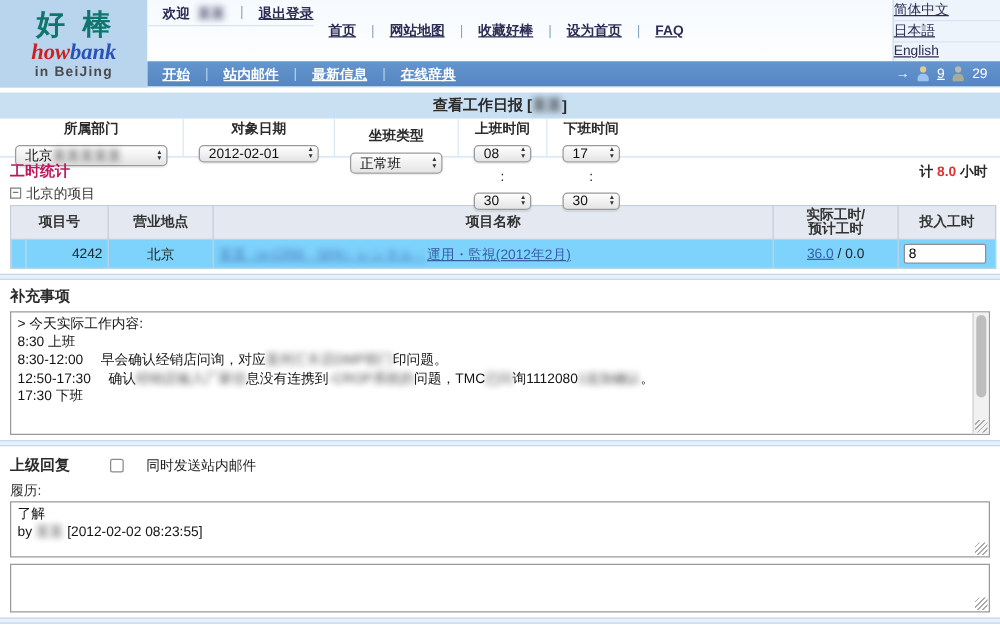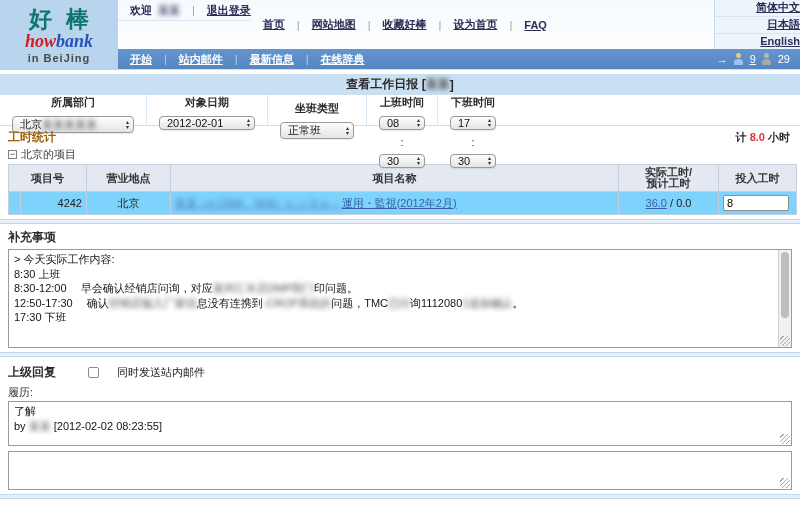--- a/index.html
+++ b/index.html
@@ -19,22 +19,22 @@
   .logo-en .bank { color:#2a52b5; }
   .logo-loc { color:#4a4a4a; font-weight:bold; font-size:11px; letter-spacing:1px; margin-top:1px; }
   .header-right { flex:1; display:flex; flex-direction:column; }
   .header-top { display:flex; height:50px; }
   .nav-rows { flex:1; display:flex; flex-direction:row; background:linear-gradient(#f6fafe,#fdfeff); }
   .row1 { height:21px; display:flex; align-items:center; padding-left:12px; border-bottom:1px solid #d7e5f2;
           color:#2c2c54; font-weight:bold; gap:6px; }
   .row2 { flex:1; display:flex; align-items:center; padding-left:12px; gap:6px; color:#2c2c54; font-weight:bold; }
   .pipe { color:#8aa4c0; font-weight:normal; padding:0 6px; }
   .lang-col { width:86px; border-left:1px solid #c9dbec; background:#edf4fb; display:flex; flex-direction:column; }
-  .lang-item { flex:1; display:flex; align-items:center; justify-content:flex-end; border-bottom:1px solid #d7e5f2;
-               color:#2c2c54; font-weight:bold; }
+  .lang-item { flex:1; display:flex; align-items:center; justify-content:flex-start; border-bottom:1px solid #d7e5f2;
+               color:#2c2c54; font-weight:normal; }
   .lang-item:last-child { border-bottom:none; }
   .bluebar { height:20px; background:linear-gradient(#6495ce,#5586c2); display:flex; align-items:center;
              justify-content:space-between; padding:0 10px 0 12px; }
   .bluebar-left { display:flex; gap:6px; align-items:center; color:#fff; font-weight:bold; }
   .bluebar .pipe { color:#bcd2ea; }
   .bluebar-right { display:flex; align-items:center; gap:6px; color:#fff; }
   .person { width:10px; height:12px; position:relative; display:inline-block; }
   .person::before { content:""; position:absolute; top:0; left:2.5px; width:5px; height:5px; border-radius:50%; }
   .person::after { content:""; position:absolute; bottom:0; left:0.5px; width:9px; height:6px;
                    border-radius:4px 4px 1px 1px; }
@@ -56,21 +56,21 @@
             border:1px solid #9a9a9a; border-radius:4px; background:linear-gradient(#fefefe,#e4e4e4);
             padding:0 4px 0 7px; height:18px; color:#111; cursor:pointer;
             box-shadow:0 1px 1px rgba(0,0,0,.08); }
   .arrows { display:flex; flex-direction:column; line-height:5px; font-size:6px; color:#333; }
   .arrows::before { content:"▴"; }
   .arrows::after  { content:"▾"; }
   .edit-icon { width:12px; height:12px; display:inline-block; }
 
   
   .hours-head { display:flex; justify-content:space-between; align-items:center; padding:3px 10px 1px 8px; }
-  .hours-title { font-weight:bold; font-size:12px; color:#a16207; }
+  .hours-title { font-weight:bold; font-size:12px; color:#be185d; }
   .hours-total { font-weight:bold; color:#2b2b2b; }
   .hours-total .red { color:#e23030; }
   .group-row { display:flex; align-items:center; gap:4px; padding:0 8px 2px; color:#333; }
   .collapse-box { width:9px; height:9px; border:1px solid #808080; background:#fff; display:inline-flex;
                   align-items:center; justify-content:center; font-size:9px; line-height:7px; color:#333; cursor:pointer; }
   table.hours { border-collapse:collapse; margin:0 4px 0 8px; width:789px; }
   table.hours th, table.hours td { border:1px solid #c3cede; padding:2px 4px; }
   table.hours th { background:#e3e8f1; font-weight:bold; color:#333; text-align:center; font-size:11px;
                    line-height:11px; height:25px; }
   table.hours td { background:#7dd3fc; height:23px; }

